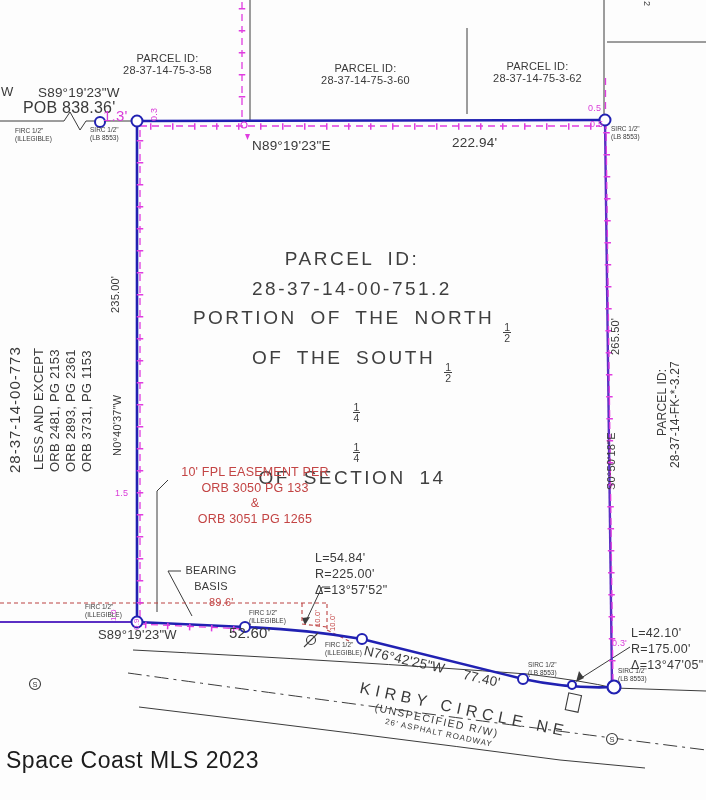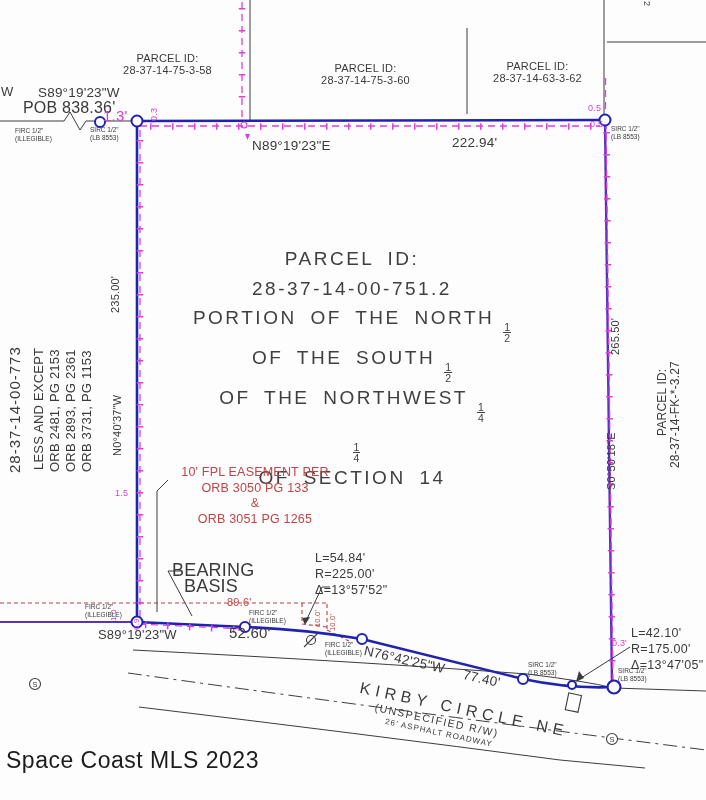--- a/index.html
+++ b/index.html
@@ -112,42 +112,42 @@
   <div class="lbl ctr" style="left:100px;top:52px;width:135px;font-size:11px;">
     <div>PARCEL ID:</div>
     <div>28-37-14-75-3-58</div>
   </div>
   <div class="lbl ctr" style="left:298px;top:62px;width:135px;font-size:11px;">
     <div>PARCEL ID:</div>
     <div>28-37-14-75-3-60</div>
   </div>
   <div class="lbl ctr" style="left:470px;top:60px;width:135px;font-size:11px;">
     <div>PARCEL ID:</div>
-    <div>28-37-14-63-3-62</div>
+    <div>28-37-14-75-3-62</div>
   </div>
 
   <div class="lbl" style="left:1px;top:85px;font-size:13px;">W</div>
   <div class="lbl" style="left:38px;top:85px;font-size:13.5px;">S89°19'23"W</div>
   <div class="lbl" style="left:23px;top:99px;font-size:16px;">POB 838.36'</div>
 
   <div class="lbl" style="left:252px;top:138px;font-size:13.5px;">N89°19'23"E</div>
   <div class="lbl" style="left:452px;top:135px;font-size:13.5px;">222.94'</div>
 
   <div class="lbl ctr big" style="left:162px;top:244px;width:380px;">
     <div>PARCEL ID:</div>
     <div>28-37-14-00-751.2</div>
     <div><span>PORTION OF THE NORTH</span><span class="frac">
           <span class="fn">1</span>
           <span>2</span>
         </span></div>
     <div><span>OF THE SOUTH</span><span class="frac">
           <span class="fn">1</span>
           <span>2</span>
         </span></div>
-    <div><span>OF THE NORTHWEST</span><span class="frac">
+    <div><span class="frac">
           <span class="fn">1</span>
           <span>4</span>
         </span></div>
     <div><span class="frac">
           <span class="fn">1</span>
           <span>4</span>
         </span></div>
     <div>OF SECTION 14</div>
   </div>
 
@@ -163,25 +163,25 @@
   <div class="lbl v" style="left:605px;top:490px;font-size:11px;">S0°50'18"E</div>
   <div class="lbl v" style="left:656px;top:436px;font-size:12px;">PARCEL ID:</div>
   <div class="lbl v" style="left:669px;top:468px;font-size:12px;">28-37-14-FK-*-3.27</div>
 
   <div class="lbl ctr red" style="left:160px;top:465px;width:190px;font-size:12.5px;line-height:15.5px;">
     <div>10' FPL EASEMENT PER</div>
     <div>ORB 3050 PG 133</div>
     <div>&amp;</div>
     <div>ORB 3051 PG 1265</div>
   </div>
-  <div class="lbl red" style="left:209px;top:596px;font-size:11px;margin-left:18px;">89.6'</div>
+  <div class="lbl red" style="left:209px;top:596px;font-size:11px;">89.6'</div>
   <div class="lbl v red" style="left:314px;top:627px;font-size:7.5px;">10.0'</div>
   <div class="lbl v red" style="left:329px;top:631px;font-size:7.5px;">10.0'</div>
 
-  <div class="lbl ctr" style="left:172px;top:562px;width:78px;font-size:18px;line-height:16px;">
+  <div class="lbl ctr" style="left:172px;top:562px;width:78px;font-size:11px;line-height:16px;">
     <div>BEARING</div>
     <div>BASIS</div>
   </div>
 
   <div class="lbl" style="left:98px;top:628px;font-size:13px;">S89°19'23"W</div>
   <div class="lbl" style="left:229px;top:625px;font-size:15px;">52.60'</div>
   <div class="lbl r13" style="left:366px;top:643px;font-size:13.5px;">N76°42'25"W</div>
   <div class="lbl r13" style="left:465px;top:667px;font-size:13.5px;">77.40'</div>
 
   <div class="lbl curve" style="left:315px;top:551px;">

